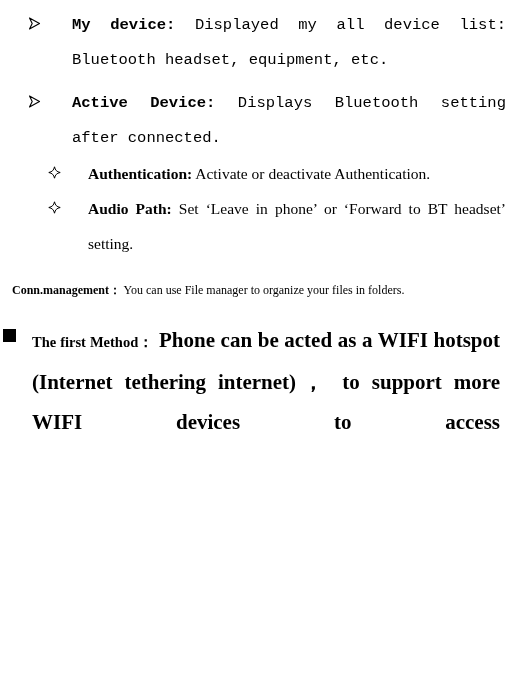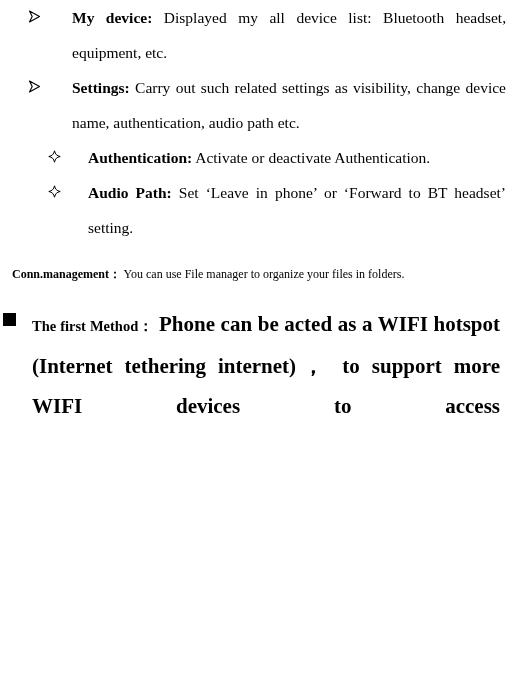--- a/index.html
+++ b/index.html
@@ -28,22 +28,23 @@
     display: block;
     position: relative;
     font-size: 15.5px;
     line-height: 35px;
     text-align: justify;
     text-justify: inter-word;
   }
 
   
   .lvl1 {
-    margin: 0 0 0 72px;
+    margin: 8px 0 0 72px;
     width: 434px;
+    font-family: Liberation Mono, monospace;
   }
   .lvl1 .marker {
     position: absolute;
     left: -44px;
     top: 0;
     width: 20px;
     text-align: left;
     font-size: 15px;
     line-height: 35px;
   }
@@ -116,29 +117,29 @@
 
   <p class="row lvl1 last-natural">
     <span class="marker">
       <svg class="svg-mark" width="13" height="13" viewBox="0 0 13 13" aria-hidden="true">
         <path d="M1.5 1 L11.5 6.5 L1.5 12 L4.2 6.5 Z" fill="none" stroke="#000" stroke-width="1.1" stroke-linejoin="round"></path>
       </svg>
     </span>
     <b>My device:</b><span> Displayed my all device list: Bluetooth headset, equipment, etc.</span>
   </p>
 
-
   <p class="row lvl1 last-natural">
     <span class="marker">
       <svg class="svg-mark" width="13" height="13" viewBox="0 0 13 13" aria-hidden="true">
         <path d="M1.5 1 L11.5 6.5 L1.5 12 L4.2 6.5 Z" fill="none" stroke="#000" stroke-width="1.1" stroke-linejoin="round"></path>
       </svg>
     </span>
-    <b>Settings:</b><span> Carry out such related settings as visibility, change device name, authentication, audio path etc.</span>
+    <b>Active Device:</b><span> Displays Bluetooth setting after connected.</span>
   </p>
+
 
 
 
   <p class="row lvl2 last-natural">
     <span class="marker">
       <svg class="svg-mark" width="13" height="13" viewBox="0 0 13 13" aria-hidden="true">
         <path d="M6.5 0.8 C7.2 4.2 8.8 5.8 12.2 6.5 C8.8 7.2 7.2 8.8 6.5 12.2 C5.8 8.8 4.2 7.2 0.8 6.5 C4.2 5.8 5.8 4.2 6.5 0.8 Z" fill="none" stroke="#000" stroke-width="1"></path>
       </svg>
     </span>
     <b>Authentication:</b><span> Activate or deactivate Authentication.</span>

